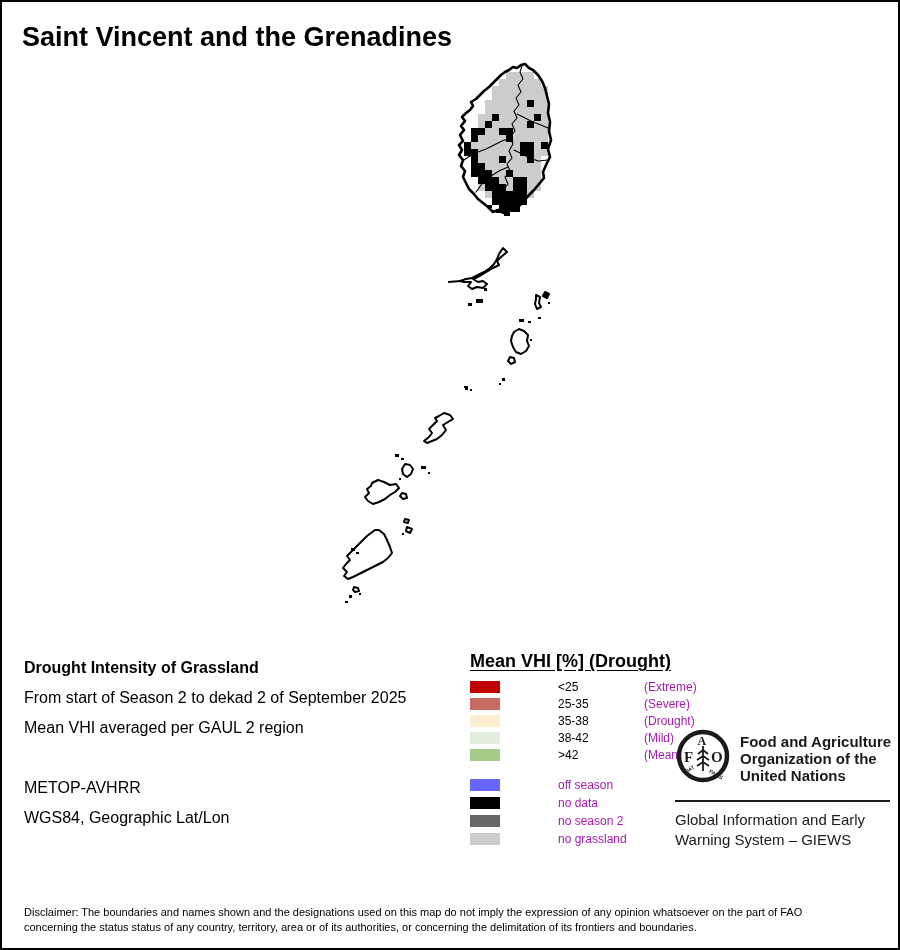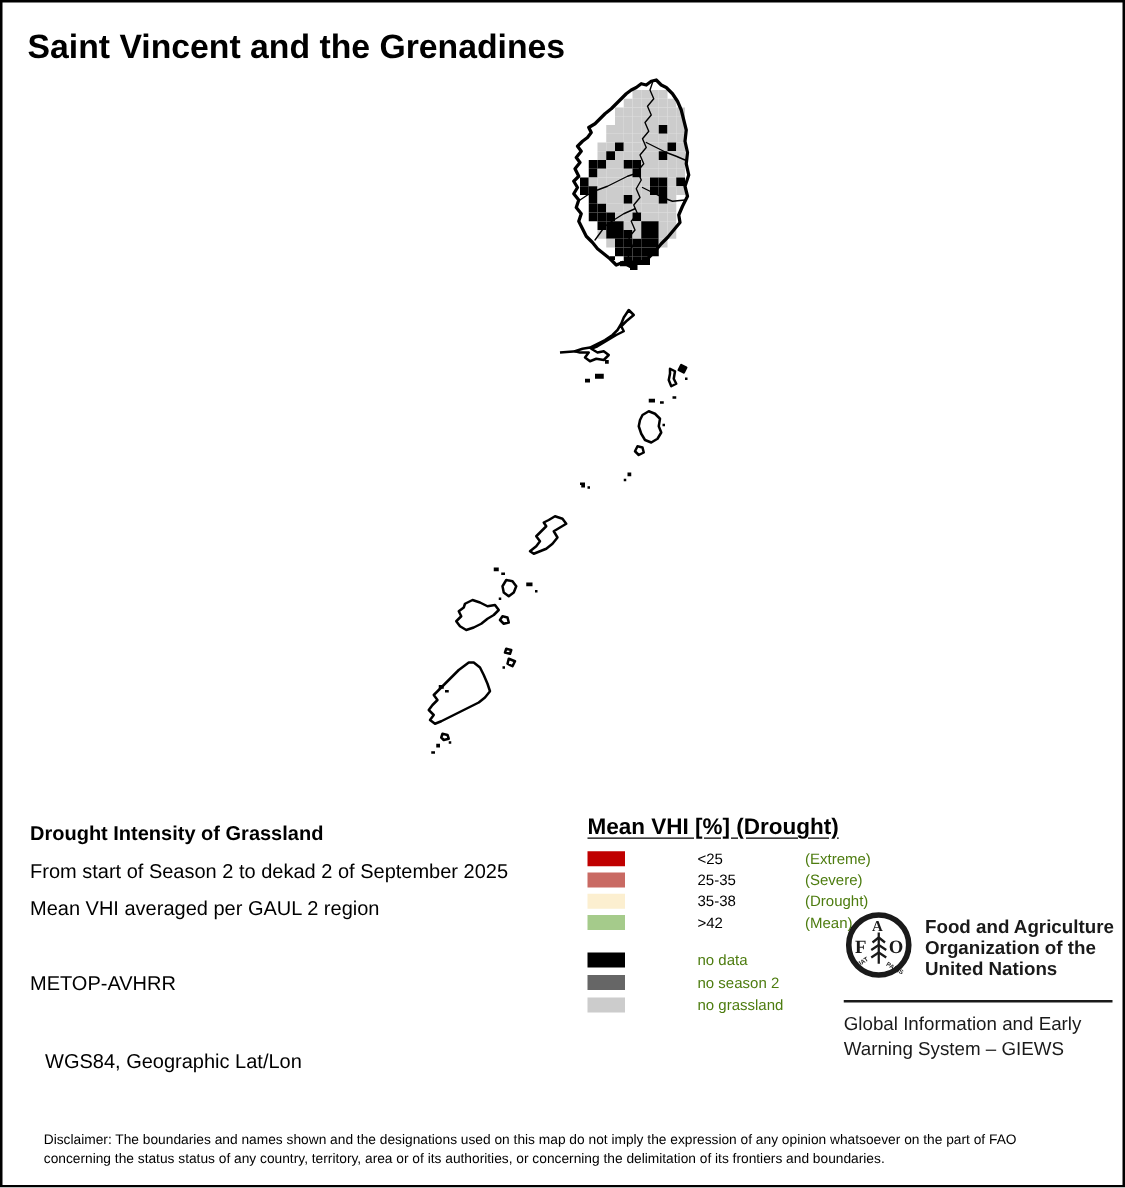--- a/index.html
+++ b/index.html
@@ -18,57 +18,57 @@
     font-size:27px;font-weight:bold;color:#000;
     letter-spacing:0px;white-space:nowrap;
   }
   #map-svg{left:0;top:0;}
   
   .info-line{left:22px;font-size:16px;color:#000;white-space:nowrap;}
   #info-heading{top:657px;font-weight:bold;}
   #info-period{top:687px;}
   #info-method{top:717px;}
   #info-sensor{top:777px;}
-  #info-projection{top:839px;margin-left:12px;}
+  #info-projection{top:807px;}
   
   #legend{left:468px;top:649px;width:210px;}
   #legend-header{
     font-size:18px;font-weight:bold;color:#000;
     text-decoration:underline;text-underline-offset:3px;
     white-space:nowrap;margin-bottom:6px;
   }
   .legend-row{display:flex;align-items:center;height:17px;gap:46px;}
   .legend-row .swatch{
     width:30px;height:12px;display:inline-block;
     flex:0 0 30px;margin-right:12px;
   }
   .legend-row .val{
     font-size:12px;color:#000;display:inline-block;width:40px;flex:0 0 40px;
     white-space:nowrap;
   }
-  .legend-row .lab{font-size:12px;color:#4d7c0f;white-space:nowrap;}
+  .legend-row .lab{font-size:12px;color:#a21caf;white-space:nowrap;}
   #other-legend{margin-top:13px;}
   #other-legend .legend-row{height:18px;}
   
   #fao-logo{left:674px;top:727px;}
   #fao-name{
     left:738px;top:731px;
     font-size:15px;font-weight:bold;color:#1a1a1a;line-height:17px;
   }
   #fao-separator{
     left:673px;top:798px;width:215px;height:2px;background:#1a1a1a;
   }
   #giews-text{
     left:673px;top:808px;
     font-size:15px;color:#1a1a1a;line-height:20px;
   }
   
   #disclaimer{
     left:22px;top:903px;width:860px;
-    font-size:11px;color:#000;line-height:15px;white-space:nowrap;margin-left:11px;
+    font-size:11px;color:#000;line-height:15px;white-space:nowrap;
   }
 </style>
 </head>
 <body>
 
 <div id="page">
 
   <div id="title" class="abs">Saint Vincent and the Grenadines</div>
 
   <svg id="map-svg" class="abs" width="900" height="950" viewBox="0 0 900 950">
@@ -379,26 +379,35 @@
           <span class="swatch" style="background: rgb(201, 106, 99);"></span>
           <span class="val">25-35</span>
           <span class="lab">(Severe)</span>
         </div>
         <div class="legend-row">
           <span class="swatch" style="background: rgb(252, 239, 208);"></span>
           <span class="val">35-38</span>
           <span class="lab">(Drought)</span>
         </div>
         <div class="legend-row">
+          <span class="swatch" style="background: rgb(227, 238, 223);"></span>
+          <span class="val">38-42</span>
+          <span class="lab">(Mild)</span>
+        </div>
+        <div class="legend-row">
           <span class="swatch" style="background: rgb(165, 203, 139);"></span>
           <span class="val">&gt;42</span>
           <span class="lab">(Mean)</span>
         </div>
       </div>
     <div id="other-legend">
+        <div class="legend-row">
+          <span class="swatch" style="background: rgb(102, 102, 255);"></span>
+          <span class="lab">off season</span>
+        </div>
         <div class="legend-row">
           <span class="swatch" style="background: rgb(0, 0, 0);"></span>
           <span class="lab">no data</span>
         </div>
         <div class="legend-row">
           <span class="swatch" style="background: rgb(102, 102, 102);"></span>
           <span class="lab">no season 2</span>
         </div>
         <div class="legend-row">
           <span class="swatch" style="background: rgb(204, 204, 204);"></span>

